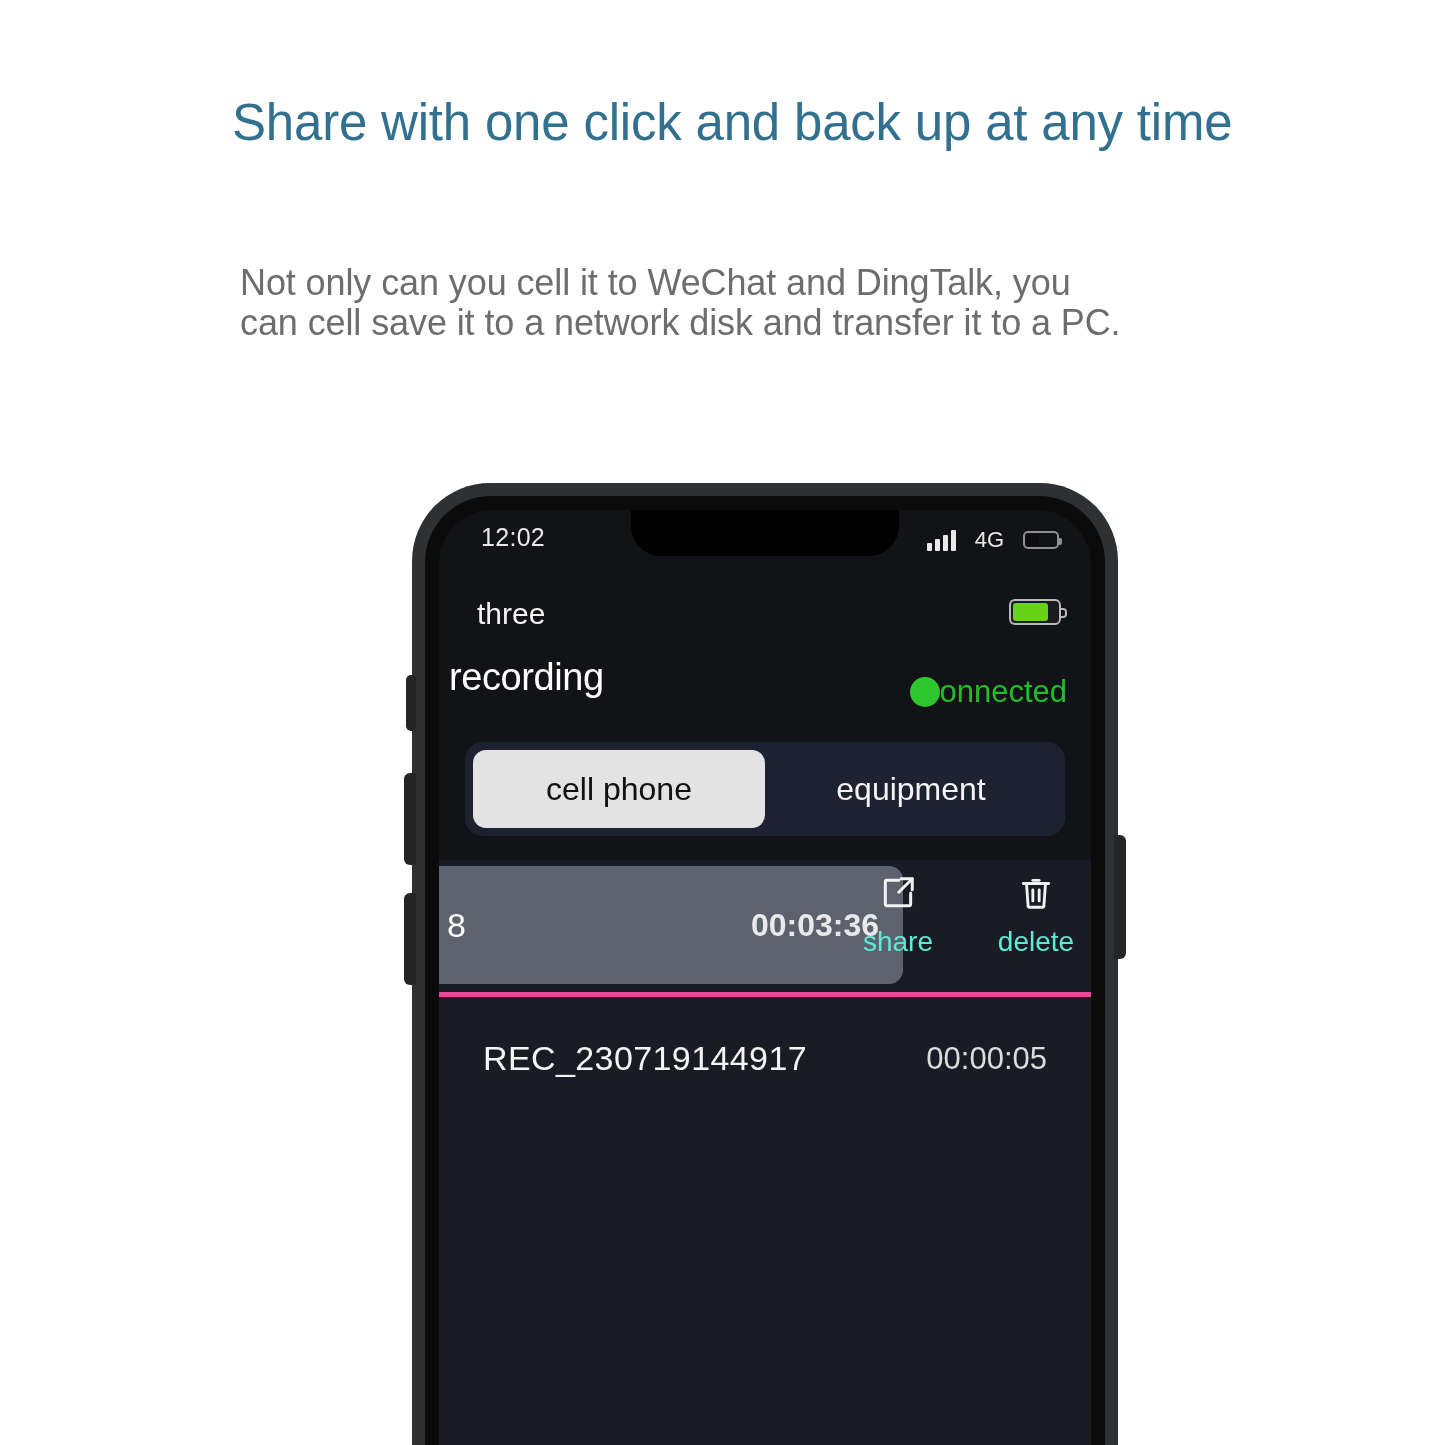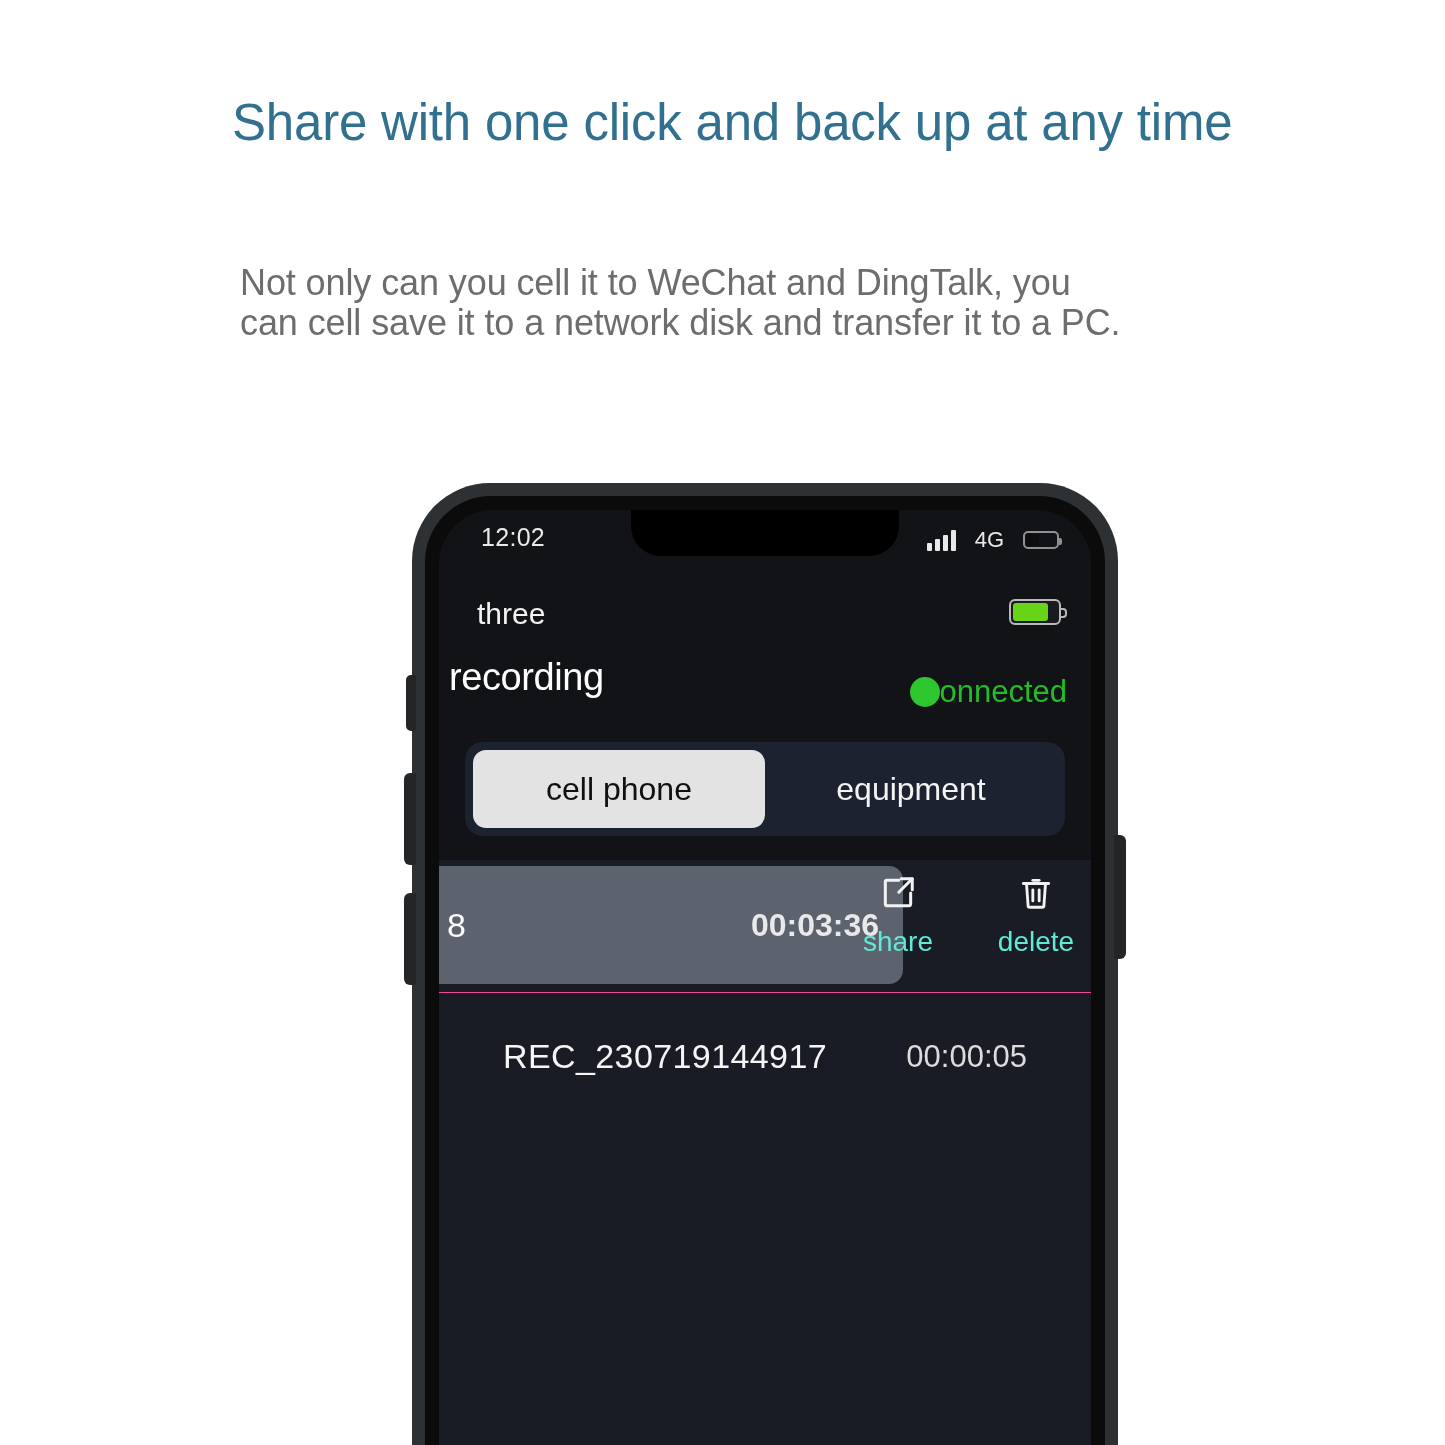--- a/index.html
+++ b/index.html
@@ -311,23 +311,23 @@
   .action .glyph { height: 46px; display: flex; align-items: center; justify-content: center; }
   .action .lbl {
     font-size: 28px;
     color: #5eead4;
   }
   .row-plain {
     height: 128px;
     display: flex;
     align-items: center;
     justify-content: space-between;
-    padding: 0 64px;
-    box-sizing: border-box;
-    border-top: 1px solid #ec4899;
+    padding: 0 44px;
+    box-sizing: border-box;
+    border-top: 5px solid #ec4899;
   }
   .row-plain .nm {
     font-size: 34px;
     color: #f5f5f5;
     letter-spacing: 0.4px;
   }
   .row-plain .du {
     font-size: 31px;
     color: #dcdcdc;
   }

